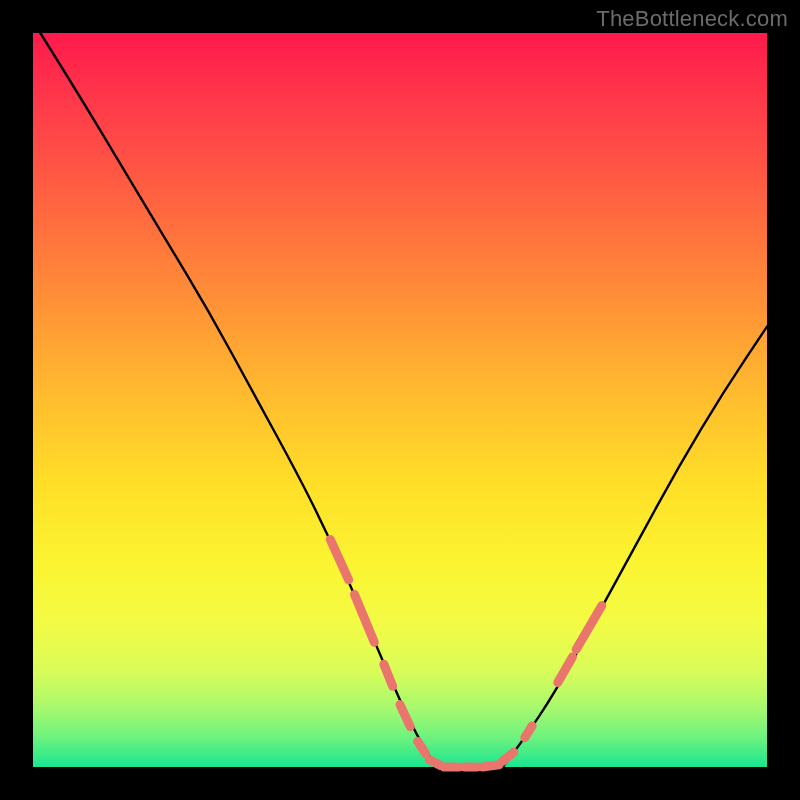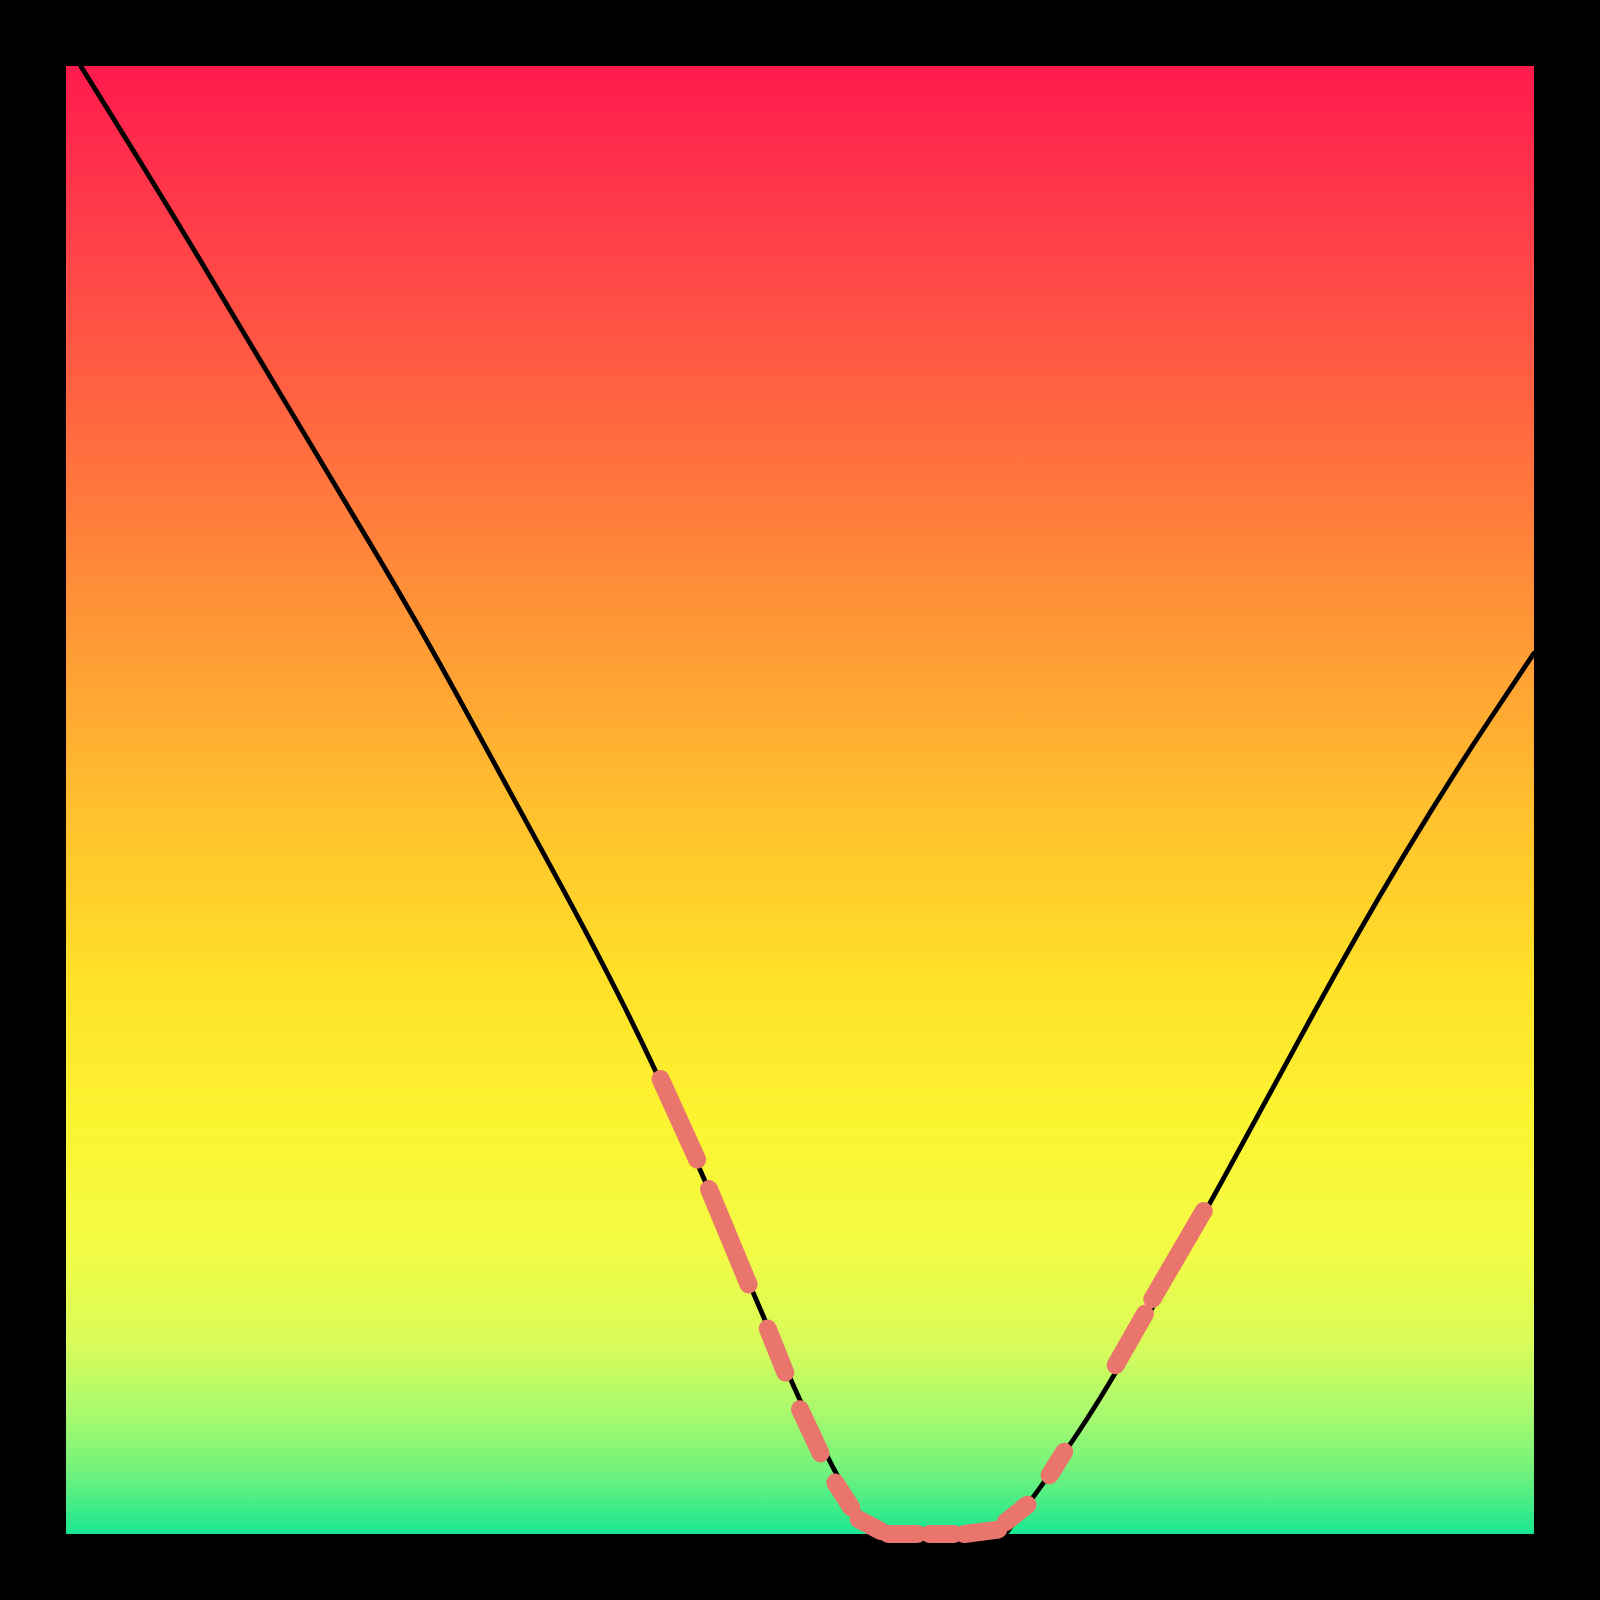--- a/index.html
+++ b/index.html
@@ -60,20 +60,21 @@
     width: 734px;
     height: 734px;
     overflow: visible;
   }
 </style>
 </head>
 <body>
 
 <div class="frame">
 
+  <div class="watermark">TheBottleneck.com</div>
 
   <div class="plot-area">
     <svg class="curve-layer" viewBox="0 0 734 734">
       <path id="curve-path" fill="none" stroke="#000000" stroke-width="2.4" stroke-linecap="round" d="M 7.34 0 Q 44.04 58.72000000000003 66.06 95.42000000000002 Q 88.08 132.12 110.1 168.82 Q 132.12 205.51999999999998 154.14 242.22 Q 176.16 278.92 198.18 319.28999999999996 Q 220.2 359.65999999999997 242.22 400.03 Q 264.24 440.4 278.92 469.76 Q 293.6 499.12 308.28 532.1500000000001 Q 322.96 565.1800000000001 333.96999999999997 590.87 Q 344.97999999999996 616.56 355.99 642.25 Q 367 667.94 378.01 689.96 Q 389.02000000000004 711.98 396.36 722.99 Q 403.70000000000005 734 403.70000000000005 734 Q 403.70000000000005 734 414.71000000000004 734 Q 425.71999999999997 734 436.73 734 Q 447.74 734 458.75 734 Q 469.76 734 469.76 734 Q 469.76 734 480.77 719.3199999999999 Q 491.78000000000003 704.64 506.46000000000004 682.62 Q 521.14 660.6 539.49 627.5699999999999 Q 557.84 594.54 579.86 554.17 Q 601.88 513.8 623.9 473.42999999999995 Q 645.92 433.06 667.9399999999999 396.36 Q 689.9599999999999 359.65999999999997 711.98 326.63 L 734 293.6"></path>
       <g id="highlight-group">
           <line x1="297.27000000000004" y1="506.46000000000004" x2="315.62" y2="546.8299999999999" stroke="#e9756d" stroke-width="9" stroke-linecap="round"></line>
           <line x1="321.49199999999996" y1="561.51" x2="341.31" y2="609.22" stroke="#e9756d" stroke-width="9" stroke-linecap="round"></line>
           <line x1="350.852" y1="631.24" x2="359.65999999999997" y2="653.26" stroke="#e9756d" stroke-width="9" stroke-linecap="round"></line>
           <line x1="367" y1="671.61" x2="377.276" y2="693.63" stroke="#e9756d" stroke-width="9" stroke-linecap="round"></line>
           <line x1="384.61600000000004" y1="708.31" x2="392.69" y2="720.788" stroke="#e9756d" stroke-width="9" stroke-linecap="round"></line>

